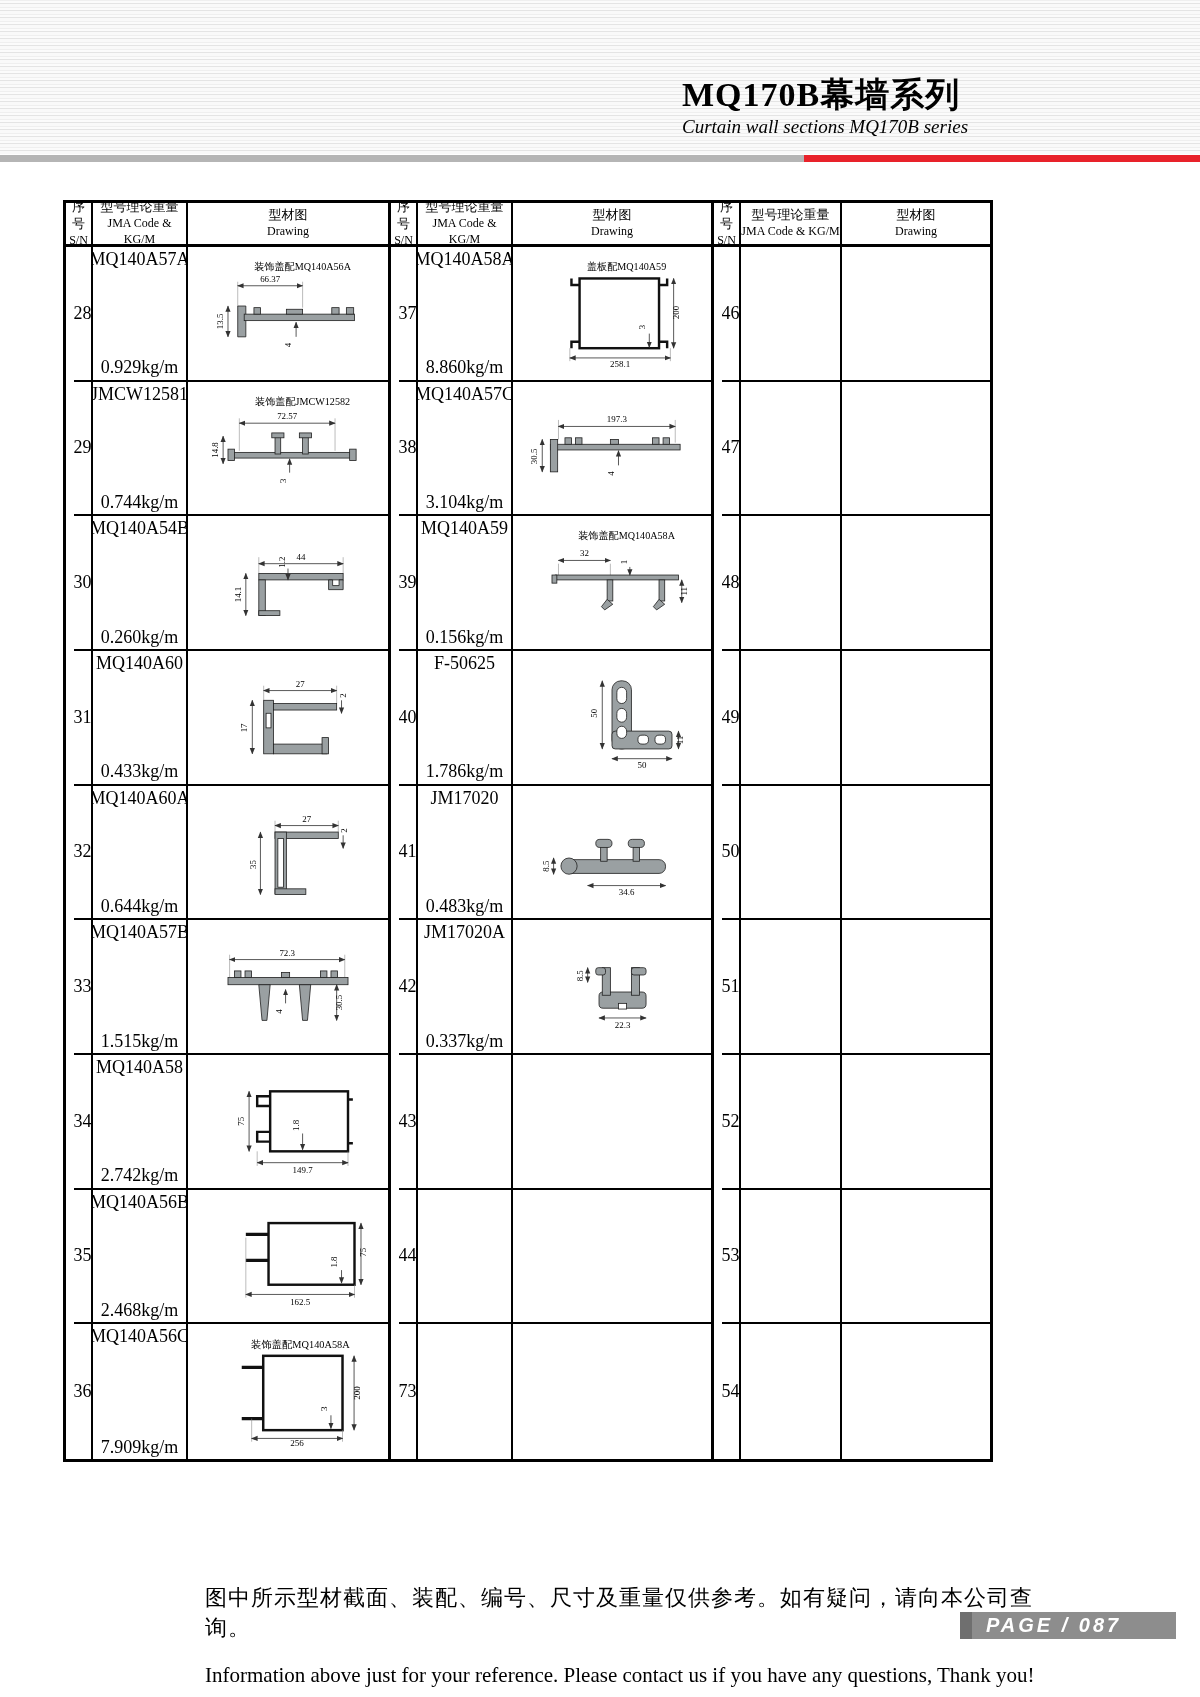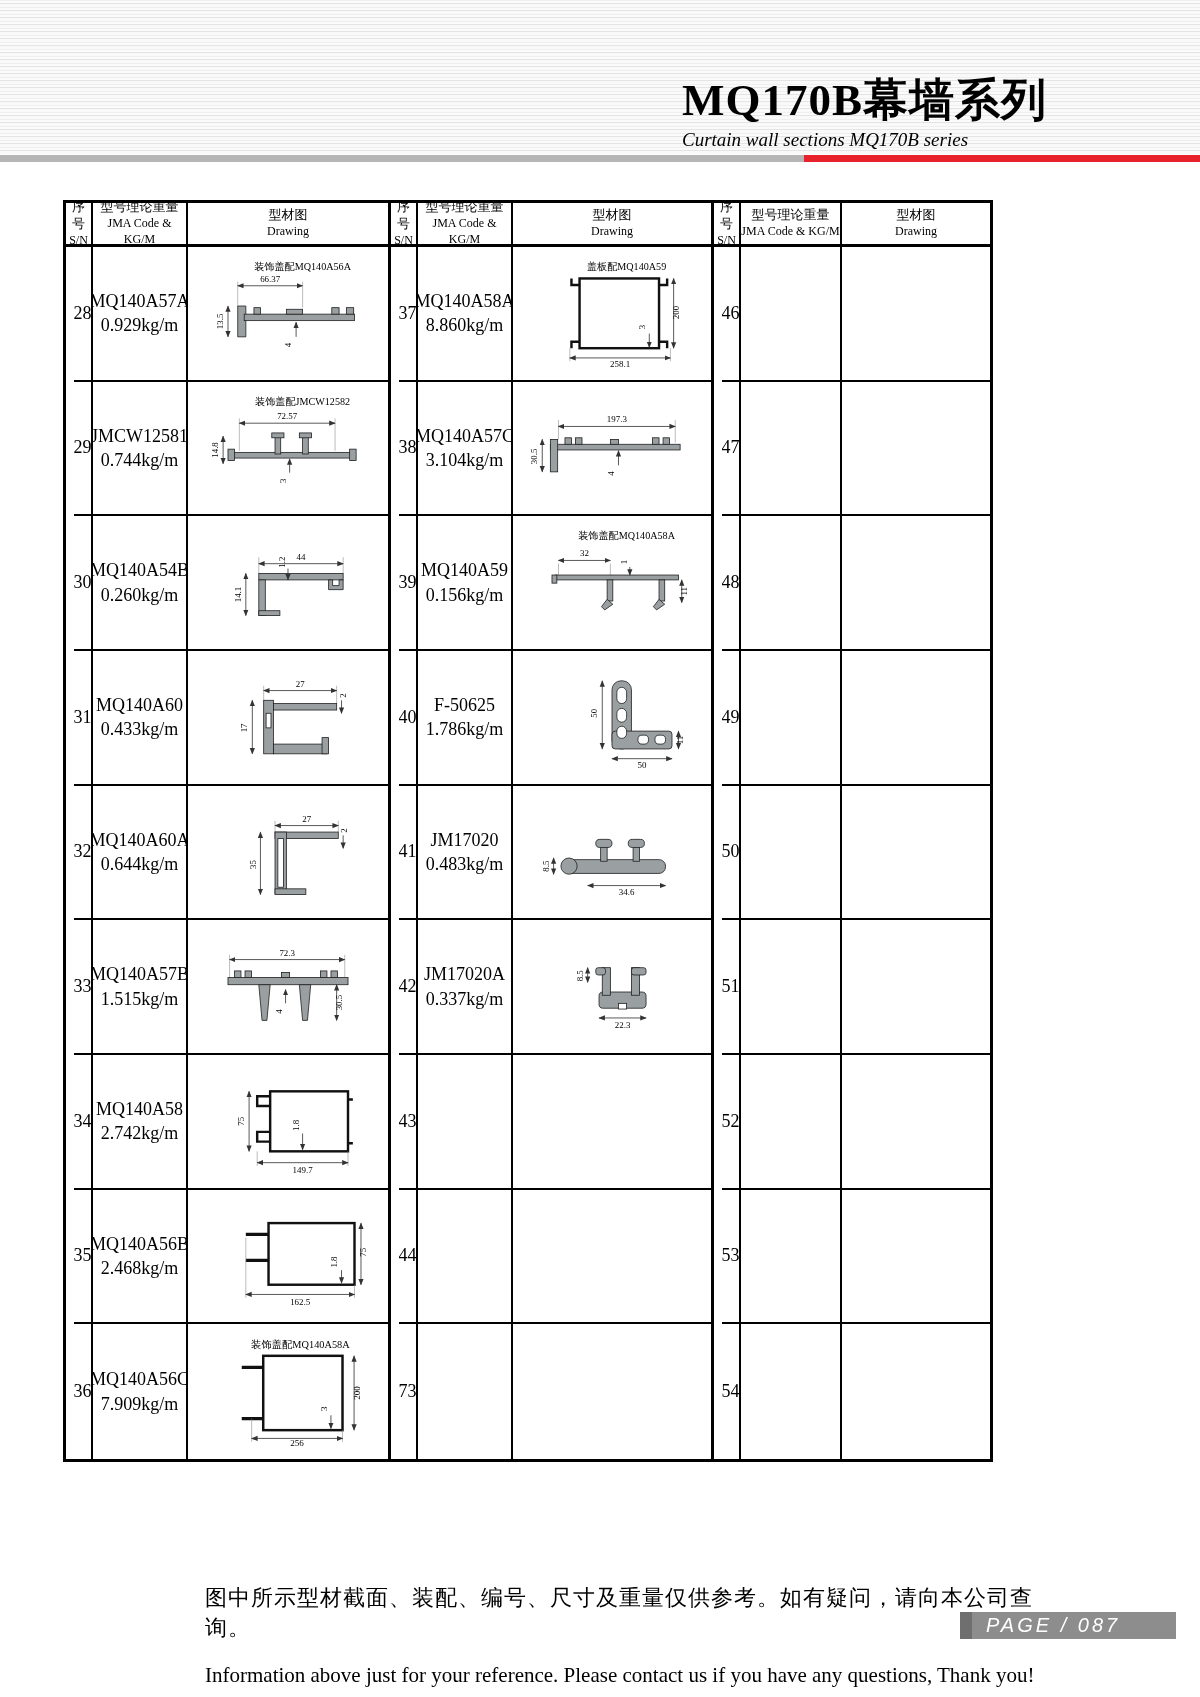--- a/index.html
+++ b/index.html
@@ -3,58 +3,58 @@
 <meta charset="utf-8">
 <style>
   html,body{margin:0;padding:0;}
   body{width:1200px;height:1697px;position:relative;background:#fff;
        font-family:"Liberation Serif",serif;color:#000;overflow:hidden;}
 
   .topband{position:absolute;left:0;top:0;width:1200px;height:154px;
     background:repeating-linear-gradient(to bottom,
       #efefef 0 1px,#fbfbfb 1px 3px,#e4e4e4 3px 4px,#f9f9f9 4px 7px);}
   .titleblock{position:absolute;left:682px;top:76px;}
-  .title-cn{font-size:45px;font-weight:bold;letter-spacing:1px;line-height:1.1;}
+  .title-cn{font-size:34px;font-weight:bold;letter-spacing:1px;line-height:1.1;}
   .title-en{font-size:19px;margin-top:3px;font-style:italic;}
   .rule{position:absolute;left:0;top:155px;width:1200px;height:7px;
     background:linear-gradient(to right,#b5b5b5 0 67%,#e8222a 67% 100%);}
 
   .tbl{position:absolute;left:63px;top:200px;width:930px;height:1262px;
     border:3px solid #000;box-sizing:border-box;display:grid;
     grid-template-columns:27px 95px 203px 27px 95px 201px 27px 101px auto;
     grid-template-rows:44px repeat(9,1fr);}
   .c{border-right:2px solid #000;border-bottom:2px solid #000;
      display:flex;align-items:center;justify-content:center;flex-direction:column;
      text-align:center;overflow:hidden;position:relative;min-width:0;min-height:0;}
   .c.r3{border-right:3px solid #000;}
   .c.lastcol{border-right:none;}
   .c.botrow{border-bottom:none;}
   .hd{border-bottom:3px solid #000;font-size:13px;line-height:1.3;}
   .hd .en{font-size:12px;}
   .sn{font-size:18px;margin-left:8px;}
-  .code{font-size:18px;line-height:1.35;}
+  .code{font-size:18px;line-height:1.35;justify-content:space-between;}
   .draw{padding:12px;}
   .draw svg{width:100%;height:100%;display:block;}
 
   svg .pl{fill:#9aa0a2;stroke:#222;stroke-width:1;}
   svg .hw{fill:#fff;stroke:#222;stroke-width:1;}
   svg .ol{fill:#fff;stroke:#111;stroke-width:3;}
   svg .olp{fill:none;stroke:#111;stroke-width:3;}
   svg .th{fill:none;stroke:#111;stroke-width:4;}
   svg .dl{stroke:#333;stroke-width:1;fill:none;}
   svg .xl{stroke:#888;stroke-width:0.7;}
   svg .dt{font-size:11px;fill:#000;font-family:"Liberation Serif",serif;}
   svg .cap{font-size:12.5px;fill:#000;font-family:"Liberation Serif",serif;}
 
   .footer{position:absolute;left:205px;top:1583px;width:830px;}
   .f-cn{font-size:22px;letter-spacing:1px;font-family:"Liberation Sans",sans-serif;}
   .f-en{font-size:21px;margin-top:20px;}
   .pagebadge{position:absolute;left:960px;top:1612px;width:216px;height:27px;
     background:#8d8d8d;border-left:12px solid #6f6f6f;box-sizing:border-box;
-    color:#fff;font-family:"Liberation Sans",sans-serif;font-weight:normal;
+    color:#fff;font-family:"Liberation Sans",sans-serif;font-weight:bold;
     font-style:italic;font-size:20px;letter-spacing:3px;
     display:flex;align-items:center;padding-left:14px;}
 </style>
 </head>
 <body>
 
 <svg width="0" height="0" style="position:absolute">
   <defs>
     <marker id="ar" viewBox="0 0 10 10" refX="9" refY="5" markerWidth="8" markerHeight="8" orient="auto-start-reverse">
       <path d="M0,1 L10,5 L0,9 z" fill="#333"></path>

